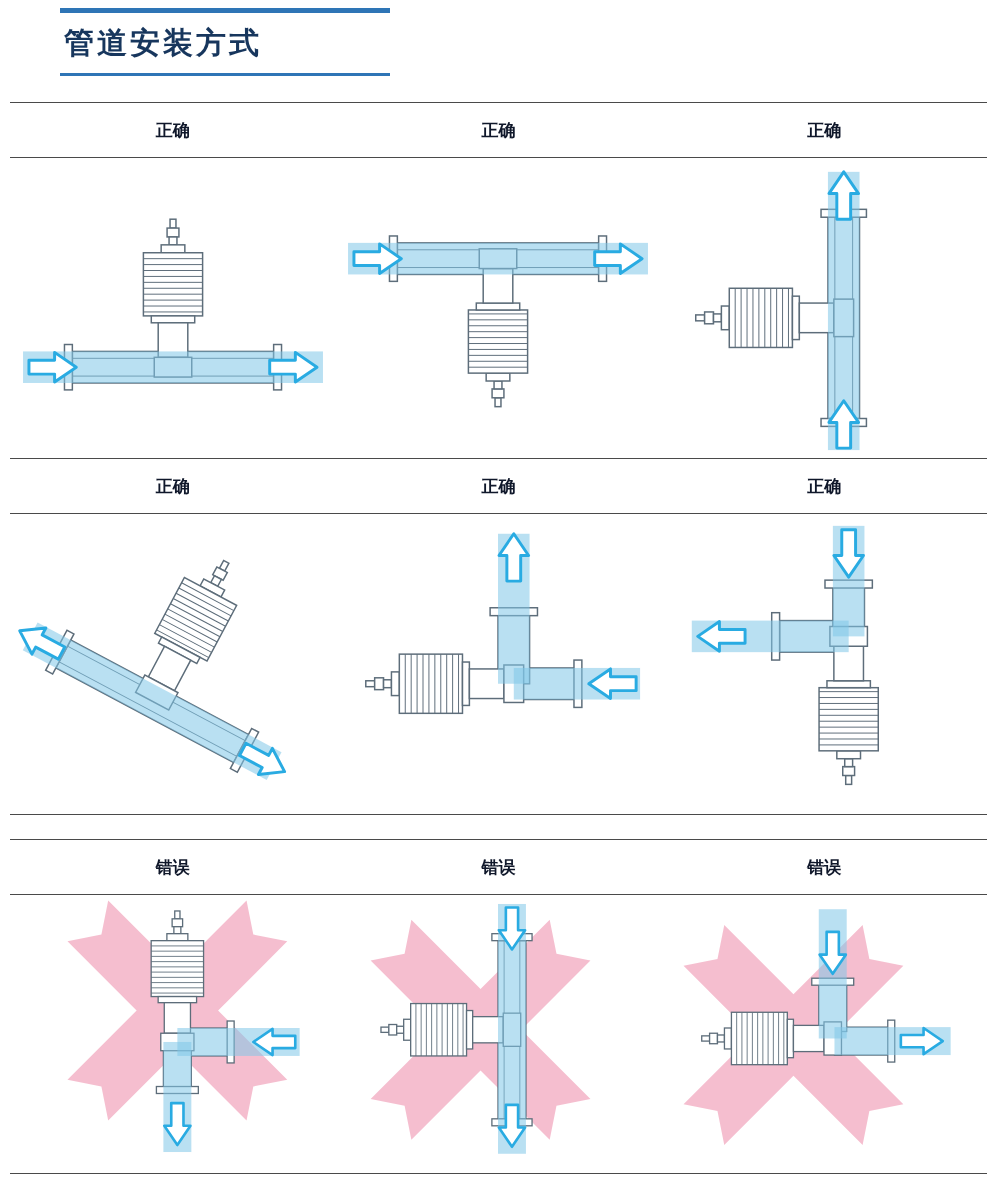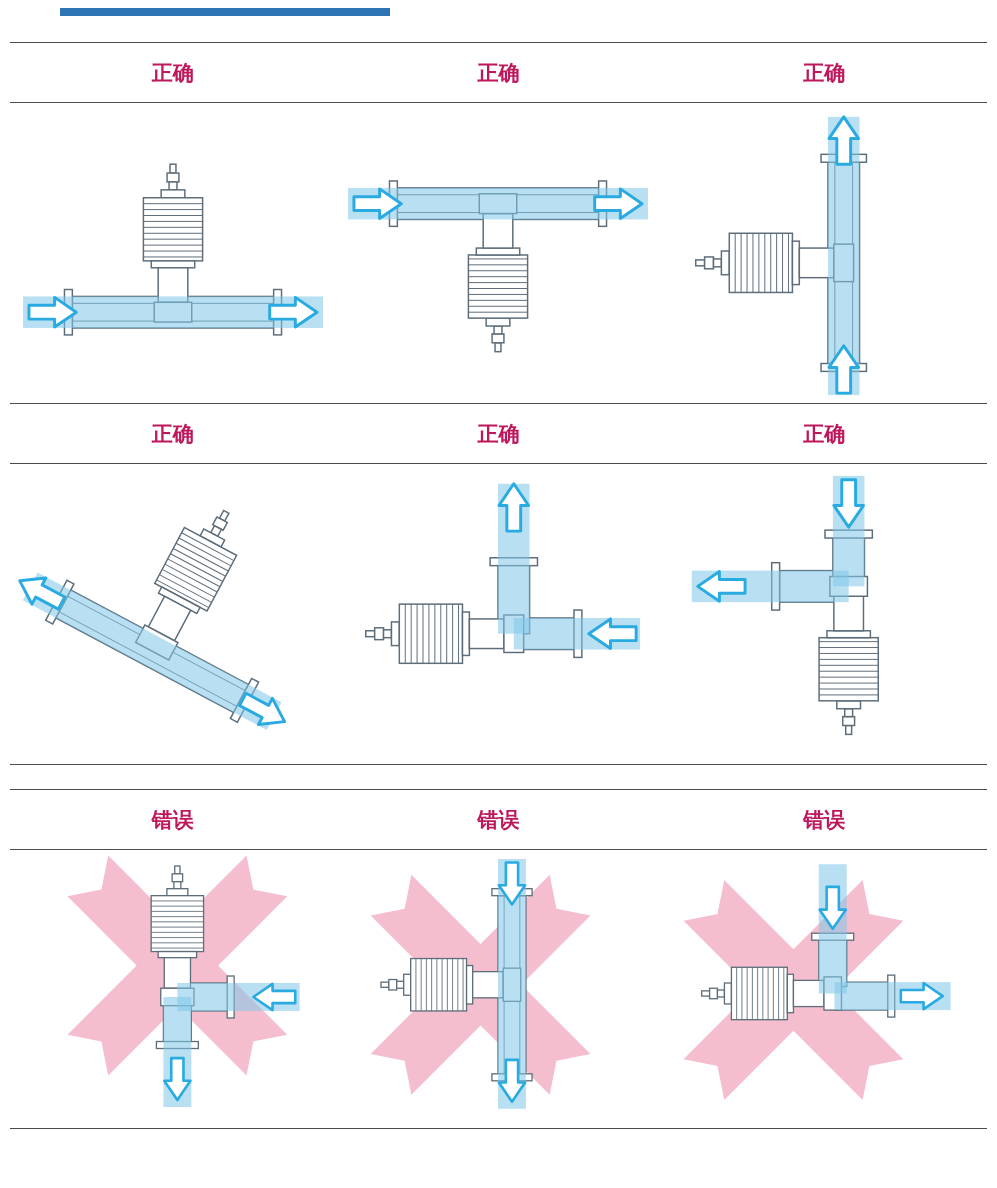--- a/index.html
+++ b/index.html
@@ -17,21 +17,21 @@
   .page-title {
     font-family:"DejaVu Serif","Liberation Serif",serif;
     font-size:30px; font-weight:bold; color:#17365d;
     letter-spacing:3px; margin:10px 0 9px 4px;
   }
   .bar-bottom { height:3px; width:330px; background:#2e75b6; }
 
   .tables { margin-top:26px; }
   .rule { border-top:1px solid #4a4a4a; height:0; }
   .grid3 { display:grid; grid-template-columns:1fr 1fr 1fr; }
-  .hdr { text-align:center; font-weight:bold; font-size:21px; padding:16px 0 15px; color:#be185d; }
+  .hdr { text-align:center; font-weight:bold; font-size:17px; padding:16px 0 15px; color:#0f172a; }
   .cell { display:flex; justify-content:center; align-items:flex-start; margin:0; padding:2px 0; }
   .cell svg { display:block; width:320px; height:296px; }
   .error-cells .cell svg { height:262px; }
   .gap { height:24px; }
   .bottom-pad { height:12px; }
 
   
   #dev rect, #pipe rect, #flangeH rect, .pp {
     fill:#ffffff; stroke:#5d6d7a; stroke-width:1.5;
   }
@@ -74,20 +74,21 @@
         <polygon transform="rotate(-45)" points="-145,-33 -123,0 -145,33 145,33 123,0 145,-33"></polygon>
       </g>
     </g>
   </defs>
 </svg>
 
 <div class="page">
 
   <header class="title-block">
     <div class="bar-top"></div>
+    <h1 class="page-title">管道安装方式</h1>
     <div class="bar-bottom"></div>
   </header>
 
   <div class="tables">
 
     <section>
       <div class="rule"></div>
 
       <div class="grid3">
         <div class="hdr">正确</div>

